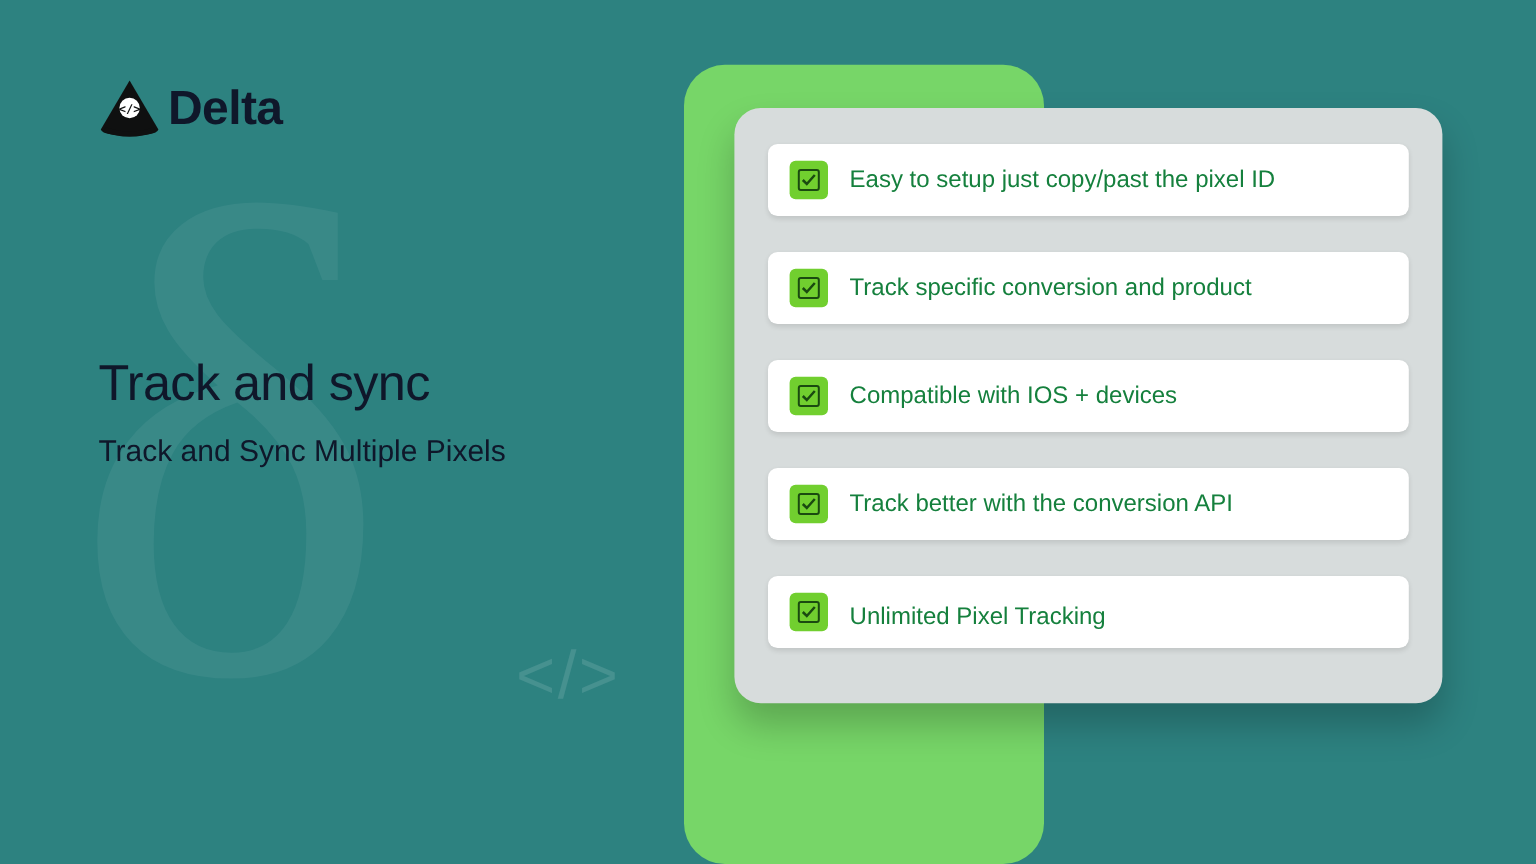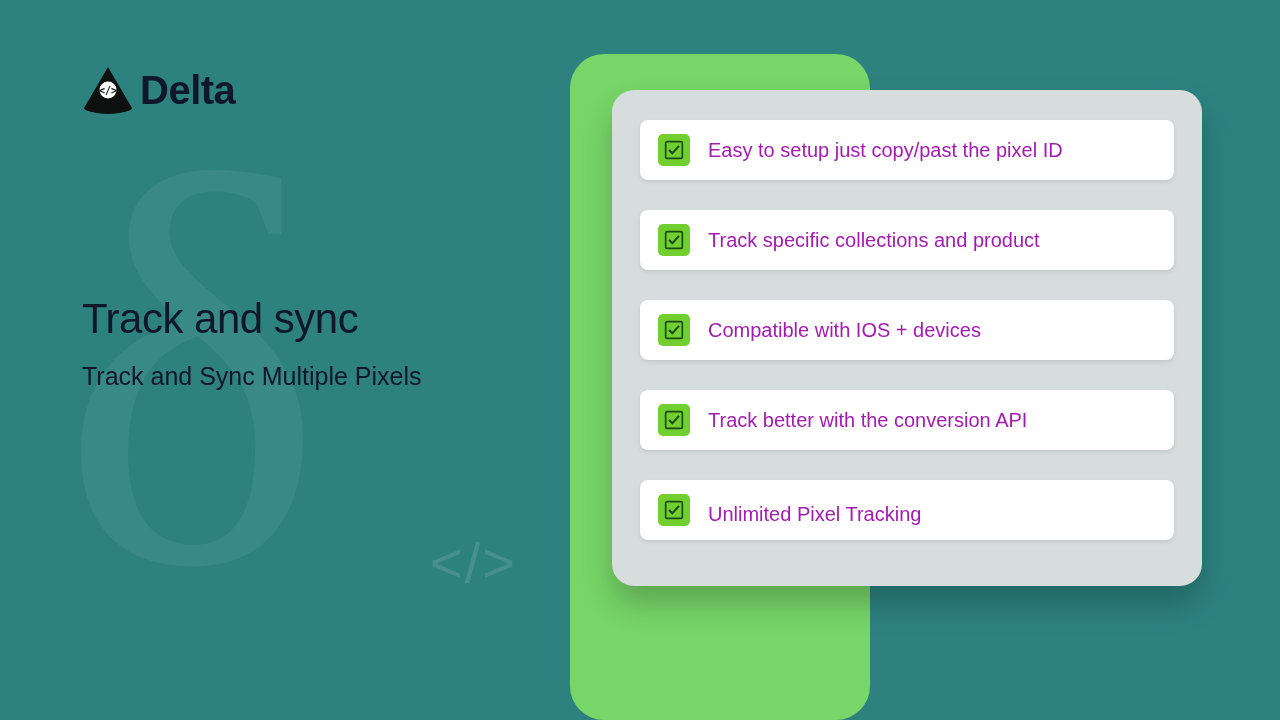--- a/index.html
+++ b/index.html
@@ -103,21 +103,21 @@
       background: #71cf2f;
       border-radius: 5px;
       flex-shrink: 0;
       display: flex;
       align-items: center;
       justify-content: center;
     }
     .checkbox svg { width: 20px; height: 20px; }
     .feature-text {
       font-size: 20px;
-      color: #a21caf;
+      color: #15803d;
       font-weight: 400;
     }
   </style>
 </head>
 <body>
 
 <div class="bg-delta">δ</div>
 <div class="bg-code">&lt;/&gt;</div>
 
 <div class="logo">
@@ -147,21 +147,21 @@
     </div>
     <div class="feature-text">Easy to setup just copy/past  the pixel ID</div>
   </div>
   <div class="feature-item">
     <div class="checkbox">
       <svg viewBox="0 0 24 24">
           <rect x="2" y="2" width="20" height="20" rx="2" fill="none" stroke="#1a4a10" stroke-width="2"></rect>
           <path d="M6 12 L10 16 L18 7" fill="none" stroke="#1a4a10" stroke-width="2.5"></path>
         </svg>
     </div>
-    <div class="feature-text">Track specific collections and product</div>
+    <div class="feature-text">Track specific conversion and product</div>
   </div>
   <div class="feature-item">
     <div class="checkbox">
       <svg viewBox="0 0 24 24">
           <rect x="2" y="2" width="20" height="20" rx="2" fill="none" stroke="#1a4a10" stroke-width="2"></rect>
           <path d="M6 12 L10 16 L18 7" fill="none" stroke="#1a4a10" stroke-width="2.5"></path>
         </svg>
     </div>
     <div class="feature-text">Compatible with IOS + devices</div>
   </div>

